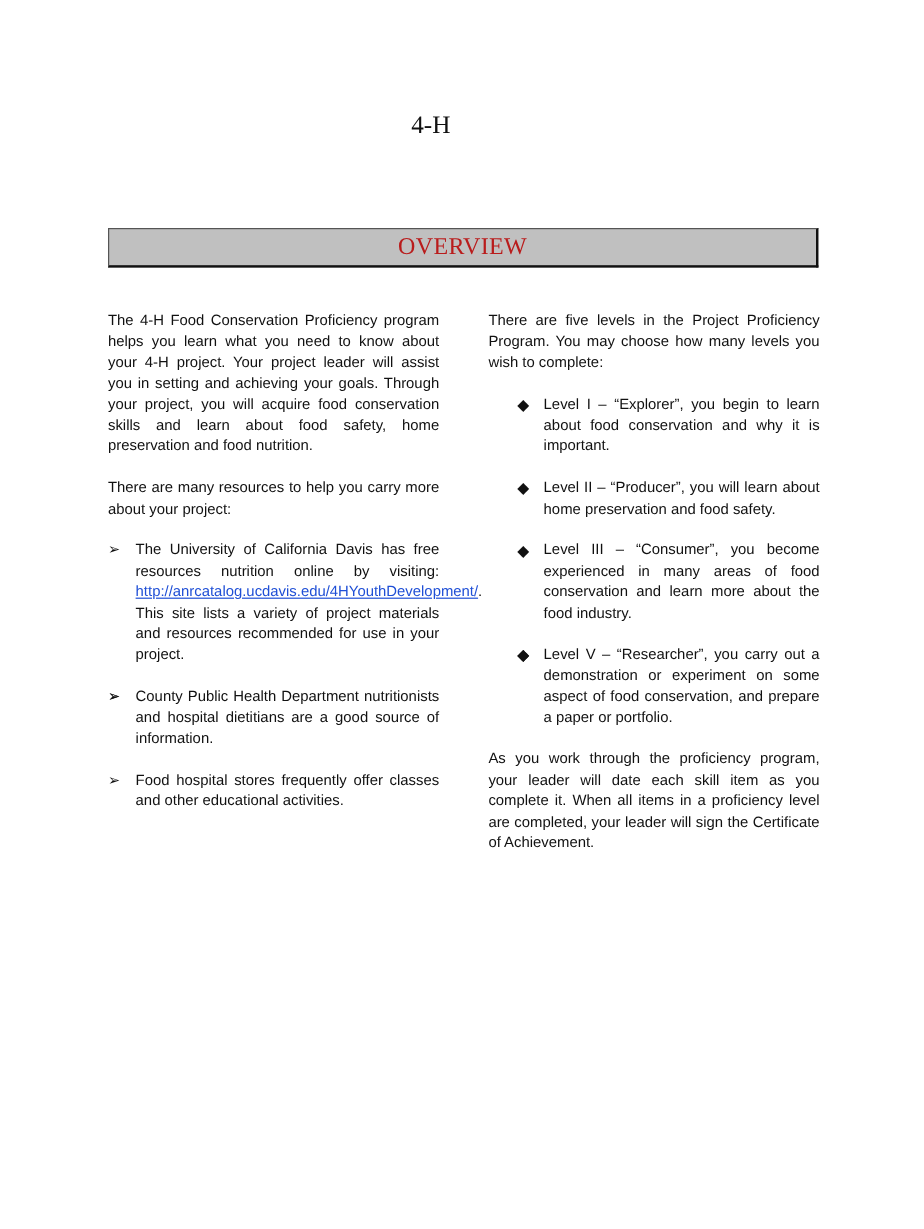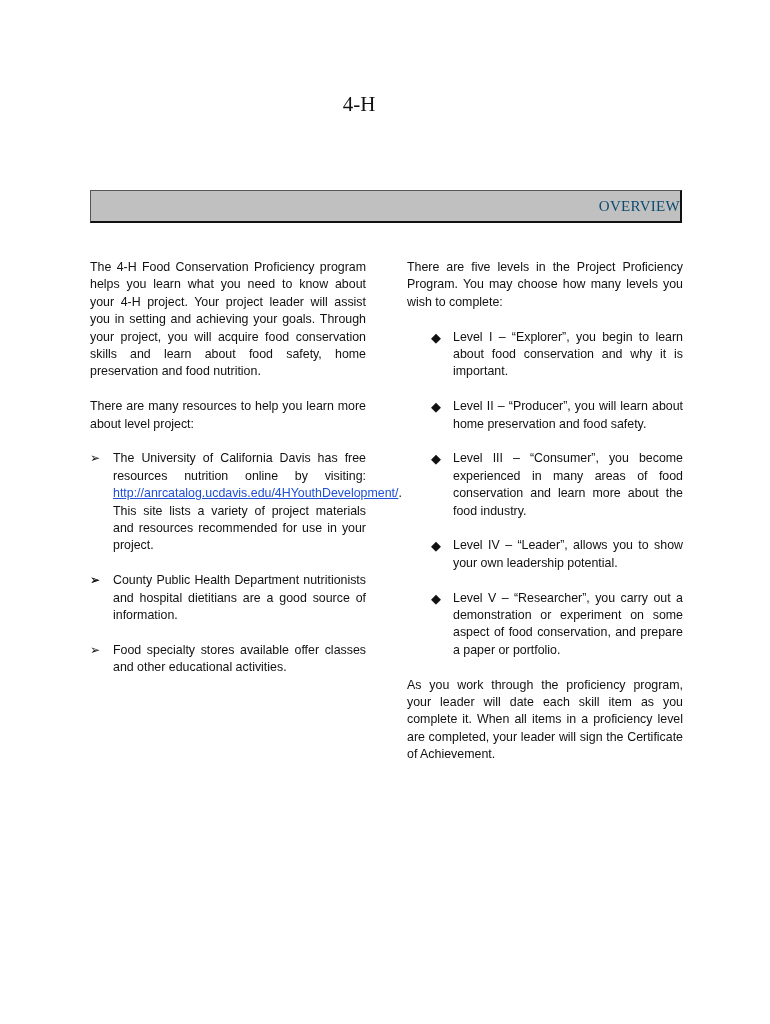--- a/index.html
+++ b/index.html
@@ -30,25 +30,25 @@
       position: absolute;
       left: 90px;
       top: 190px;
       width: 589px;
       height: 30px;
       background: #c0c0c0;
       border-top: 1px solid #555;
       border-left: 1px solid #555;
       border-right: 2px solid #111;
       border-bottom: 2px solid #111;
-      text-align: right;
+      text-align: center;
       font-family: "Liberation Serif", serif;
-      font-size: 15px;
+      font-size: 20px;
       line-height: 30px;
-      color: #0c4a6e;
+      color: #b91c1c;
       letter-spacing: 0.3px;
     }
     .col {
       position: absolute;
       top: 259px;
       width: 276px;
       font-family: "Liberation Sans", sans-serif;
       font-size: 12.4px;
       line-height: 17.4px;
       color: #111;
@@ -91,36 +91,36 @@
 <div class="title-block">
   <span class="title-line">4-H</span>
 </div>
 
 <div class="overview-box">
   <span>OVERVIEW</span>
 </div>
 
 <div class="col col-left">
   <p>The 4-H Food Conservation Proficiency program helps you learn what you need to know about your 4-H project.  Your project leader will assist you in setting and achieving your goals. Through your project, you will acquire food conservation skills and learn about food safety, home preservation and food nutrition.</p>
-  <p>There are many resources to help you learn more about level project:</p>
+  <p>There are many resources to help you carry more about your project:</p>
   <ul>
     <li>
       <span class="bullet">➢</span>
       <span>The University of California Davis has free resources nutrition online by visiting: </span><a class="link" href="#">http://anrcatalog.ucdavis.edu/4HYouthDevelopment/</a><span>.  This site lists a variety of project materials and resources recommended for use in your project.</span>
     </li>
     <li>
       <span class="bullet">➢</span>
     </li>
     <li>
       <span class="bullet">➢</span>
       <span>County Public Health Department nutritionists and hospital dietitians are a good source of information.</span>
     </li>
     <li>
       <span class="bullet">➢</span>
-      <span>Food specialty stores available offer classes and other educational activities.</span>
+      <span>Food hospital stores frequently offer classes and other educational activities.</span>
     </li>
   </ul>
 </div>
 
 <div class="col col-right">
   <p>There are five levels in the Project Proficiency Program.  You may choose how many levels you wish  to complete:</p>
   <ul>
     <li>
       <span class="bullet">◆</span>
       <span>Level I – “Explorer”, you begin to learn about food conservation and why it is important.</span>
@@ -128,21 +128,20 @@
     <li>
       <span class="bullet">◆</span>
       <span>Level II – “Producer”, you will learn about home preservation and food safety.</span>
     </li>
     <li>
       <span class="bullet">◆</span>
       <span>Level III – “Consumer”, you become experienced in many areas of food conservation and learn more about the food industry.</span>
     </li>
     <li>
       <span class="bullet">◆</span>
-      <span>Level IV – “Leader”, allows you to show your own leadership potential.</span>
     </li>
     <li>
       <span class="bullet">◆</span>
       <span>Level V – “Researcher”, you carry out a demonstration or experiment on some aspect of food conservation, and prepare a paper or portfolio.</span>
     </li>
   </ul>
   <p>As you work through the proficiency program, your leader will date each skill item as you complete it.  When all items in a proficiency level are completed, your leader will sign the Certificate of Achievement.</p>
 </div>
 
 </body></html>

